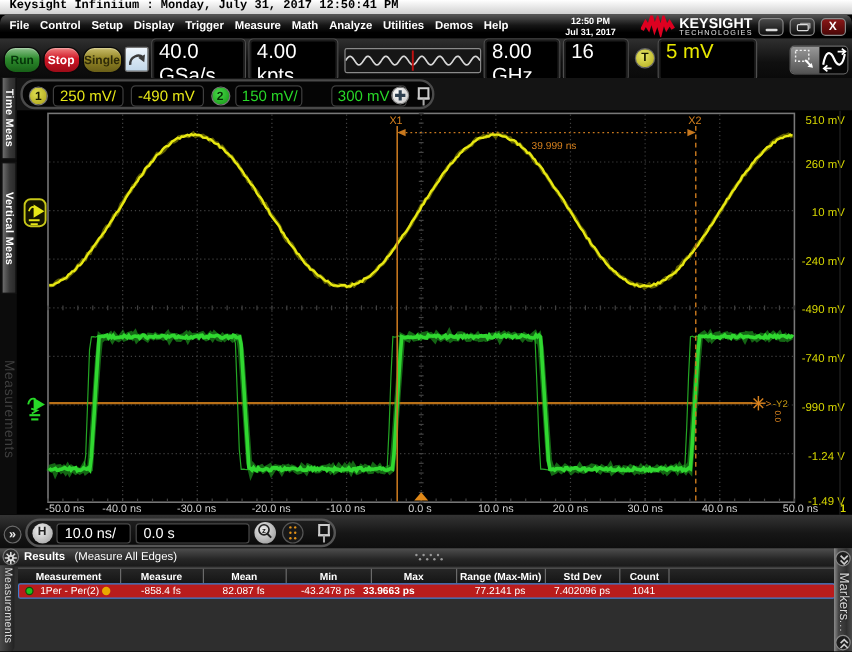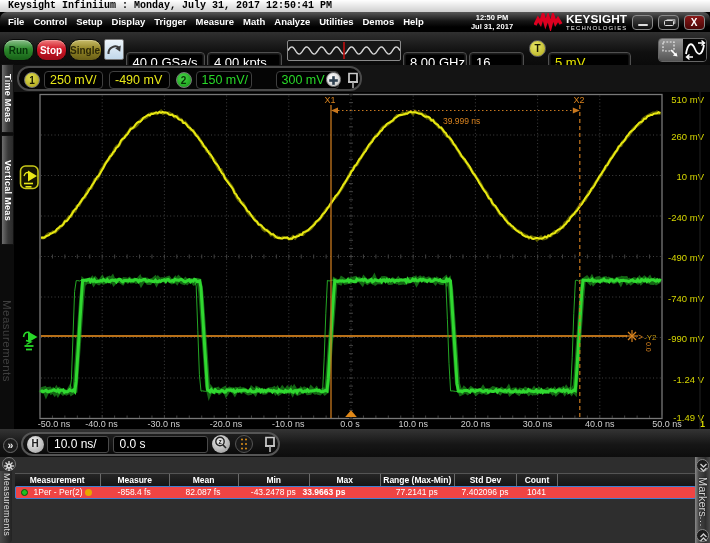--- a/index.html
+++ b/index.html
@@ -16,39 +16,39 @@
 #kname{position:absolute;left:566px;top:2px;color:#fff;}
 #kname b{display:block;font-size:11.8px;letter-spacing:0.1px;line-height:11px;}
 #kname i{display:block;font-style:normal;font-size:6px;letter-spacing:1.15px;line-height:6.5px;color:#e8e8e8;}
 .winbtn{position:absolute;top:2.5px;width:21px;height:15.5px;border:1px solid #8a8a8a;border-radius:4px;background:linear-gradient(#4a4a4a,#0d0d0d);}
 #btnclose{background:linear-gradient(#8a1818,#4a0606);color:#fff;font-size:10px;font-weight:bold;text-align:center;line-height:14px;}
 #btnmin span{position:absolute;left:5px;bottom:3px;width:10px;height:2.5px;background:#ddd;border-radius:1px;}
 #btnmax span{position:absolute;left:5px;top:4px;width:9.5px;height:6.5px;border:1.5px solid #ddd;border-radius:1.5px;box-shadow:2px -1.5px 0 -0.5px #999;}
 
 #toolbar{left:0;top:32px;width:710px;height:33px;background:linear-gradient(#303030,#101010 60%,#0a0a0a);}
 .pill{position:absolute;top:7px;height:22px;border-radius:10px;font-size:10px;font-weight:bold;text-align:center;line-height:21px;border:1px solid #0a0a0a;box-shadow:0 1px 0 rgba(255,255,255,.25) inset;}
-.tbox{position:absolute;top:20px;height:22px;background:#000;border:1px solid #4f4f4f;border-radius:4px;color:#fff;font-size:13px;line-height:20px;padding-left:6px;box-shadow:0 0 0 1.5px #1c1c1c inset;}
+.tbox{position:absolute;top:0;height:36px;background:#000;border:1px solid #4f4f4f;border-radius:4px;color:#fff;font-size:17px;line-height:20px;padding-left:6px;box-shadow:0 0 0 1.5px #1c1c1c inset;}
 
 #chanbar{left:0;top:65px;width:710px;height:27px;background:#141414;}
 #changrp{position:absolute;left:17px;top:1px;width:345px;height:25px;border:2px solid #4a4a4a;border-radius:12px;background:#050505;}
 .cbox{position:absolute;top:2.5px;height:18px;background:#000;border:1px solid #3f3f3f;border-radius:4px;font-size:12.5px;line-height:16.5px;padding-left:5px;}
 .circ{position:absolute;border-radius:50%;text-align:center;font-weight:bold;color:#1a1a00;}
 
 #tabstrip{left:0;top:64px;width:14px;height:365px;background:#0c0c0c;z-index:5;}
 .vtab{position:absolute;left:1px;width:13px;background:linear-gradient(90deg,#6e6e6e,#383838 55%,#2a2a2a);border:1px solid #111;color:#fff;font-size:9px;font-weight:bold;writing-mode:vertical-rl;text-align:center;letter-spacing:0.3px;line-height:11px;}
 #wmark{position:absolute;left:1px;top:236px;color:#3f3f3f;font-size:11.5px;writing-mode:vertical-rl;letter-spacing:0.5px;line-height:12px;}
 
 #hbar{left:0;top:429px;width:710px;height:28px;background:linear-gradient(#343434,#161616 55%,#0d0d0d);}
 #hgrp{position:absolute;left:21px;top:3px;width:259px;height:24px;border:2px solid #555;border-radius:12px;background:linear-gradient(#1d1d1d,#0a0a0a);}
 .hbox{position:absolute;top:2px;height:16.5px;background:#000;border:1px solid #4a4a4a;border-radius:3px;color:#fff;font-size:12px;line-height:15px;padding-left:6px;}
 
 #results{left:0;top:457px;width:710px;height:86px;background:#2e2e2e;}
 #reshdr{position:absolute;left:0;top:0;width:710px;height:15px;background:linear-gradient(#4e4e4e,#262626 60%,#1a1a1a);color:#fff;font-size:9.5px;line-height:15px;}
 #tblhead{position:absolute;left:14.5px;top:15.5px;width:681px;height:13px;background:linear-gradient(#262626,#151515);border-top:1px solid #555;color:#fff;font-size:8.5px;font-weight:bold;}
-#tblrow{position:absolute;left:14.5px;top:28.5px;width:681px;height:13.5px;background:#ef4444;border:1.4px solid #3f7fd2;border-radius:2px;color:#fff;font-size:8.5px;}
+#tblrow{position:absolute;left:14.5px;top:28.5px;width:681px;height:13.5px;background:#b91c1c;border:1.4px solid #3f7fd2;border-radius:2px;color:#fff;font-size:8.5px;}
 #mtab{position:absolute;left:0;top:14px;width:12px;height:72px;background:linear-gradient(90deg,#4a4a4a,#222);border-radius:0 0 4px 0;color:#ddd;font-size:9px;writing-mode:vertical-rl;text-align:left;padding-top:2px;letter-spacing:0.3px;line-height:11px;}
 #mkstrip{position:absolute;right:0;top:0;width:15px;height:86px;background:linear-gradient(90deg,#8a8a8a,#4a4a4a 25%,#303030 70%,#4a4a4a);}#markers{position:absolute;right:1px;top:20px;width:13px;height:50px;color:#d5d5d5;font-size:11px;writing-mode:vertical-rl;text-align:center;line-height:13px;text-shadow:0 0 2px #000;}.mkbtn{position:absolute;left:0.5px;width:13px;height:13px;border-radius:50%;background:#1c1c1c;border:0.8px solid #888;}
 </style></head>
 <body>
 <div class="abs" id="titlebar">Keysight Infiniium : Monday, July 31, 2017 12:50:41 PM</div>
 
 <div class="abs" id="menubar">
   <div id="menus">
       <span>File</span>
       <span>Control</span>
@@ -414,20 +414,37 @@
     </div>
     <svg style="position:absolute;left:240px;top:1px;" width="14" height="19" viewBox="0 0 14 19">
         <path d="M3,2.5 h8 v8.5 h-8 z" fill="none" stroke="#ccc" stroke-width="1.7"></path>
         <line x1="2" y1="11" x2="12" y2="11" stroke="#ccc" stroke-width="1.7"></line>
         <line x1="7" y1="11" x2="7" y2="17" stroke="#aaa" stroke-width="1.7"></line>
       </svg>
   </div>
 </div>
 
 <div class="abs" id="results">
+  <div id="reshdr">
+    <span style="position:absolute;left:20px;font-weight:bold;">Results</span>
+    <span style="position:absolute;left:62px;">(Measure All Edges)</span>
+    <svg style="position:absolute;left:345px;top:4px;" width="26" height="7" viewBox="0 0 26 7">
+        <g fill="#999">
+          <circle cx="2" cy="1.5" r="1"></circle>
+          <circle cx="8" cy="1.5" r="1"></circle>
+          <circle cx="14" cy="1.5" r="1"></circle>
+          <circle cx="20" cy="1.5" r="1"></circle>
+          <circle cx="5" cy="5" r="1"></circle>
+          <circle cx="11" cy="5" r="1"></circle>
+          <circle cx="17" cy="5" r="1"></circle>
+          <circle cx="23" cy="5" r="1"></circle>
+        </g>
+      </svg>
+
+  </div>
   <div id="tblhead">
       <div style="position:absolute;left:0.0px;top:0;width:85.3px;height:12px;text-align:center;line-height:12px;">Measurement</div>
       <div style="position:absolute;left:85.3px;top:0;width:68.7px;height:12px;border-left:1px solid #6a6a6a;text-align:center;line-height:12px;">Measure</div>
       <div style="position:absolute;left:154.0px;top:0;width:69.0px;height:12px;border-left:1px solid #6a6a6a;text-align:center;line-height:12px;">Mean</div>
       <div style="position:absolute;left:223.0px;top:0;width:71.5px;height:12px;border-left:1px solid #6a6a6a;text-align:center;line-height:12px;">Min</div>
       <div style="position:absolute;left:294.5px;top:0;width:70.5px;height:12px;border-left:1px solid #6a6a6a;text-align:center;line-height:12px;">Max</div>
       <div style="position:absolute;left:365.0px;top:0;width:74.5px;height:12px;border-left:1px solid #6a6a6a;text-align:center;line-height:12px;">Range (Max-Min)</div>
       <div style="position:absolute;left:439.5px;top:0;width:62.0px;height:12px;border-left:1px solid #6a6a6a;text-align:center;line-height:12px;">Std Dev</div>
       <div style="position:absolute;left:501.5px;top:0;width:41.0px;height:12px;border-left:1px solid #6a6a6a;text-align:center;line-height:12px;">Count</div>
       <div style="position:absolute;left:542.5px;top:0;width:138.5px;height:12px;border-left:1px solid #6a6a6a;text-align:center;line-height:12px;"></div>

